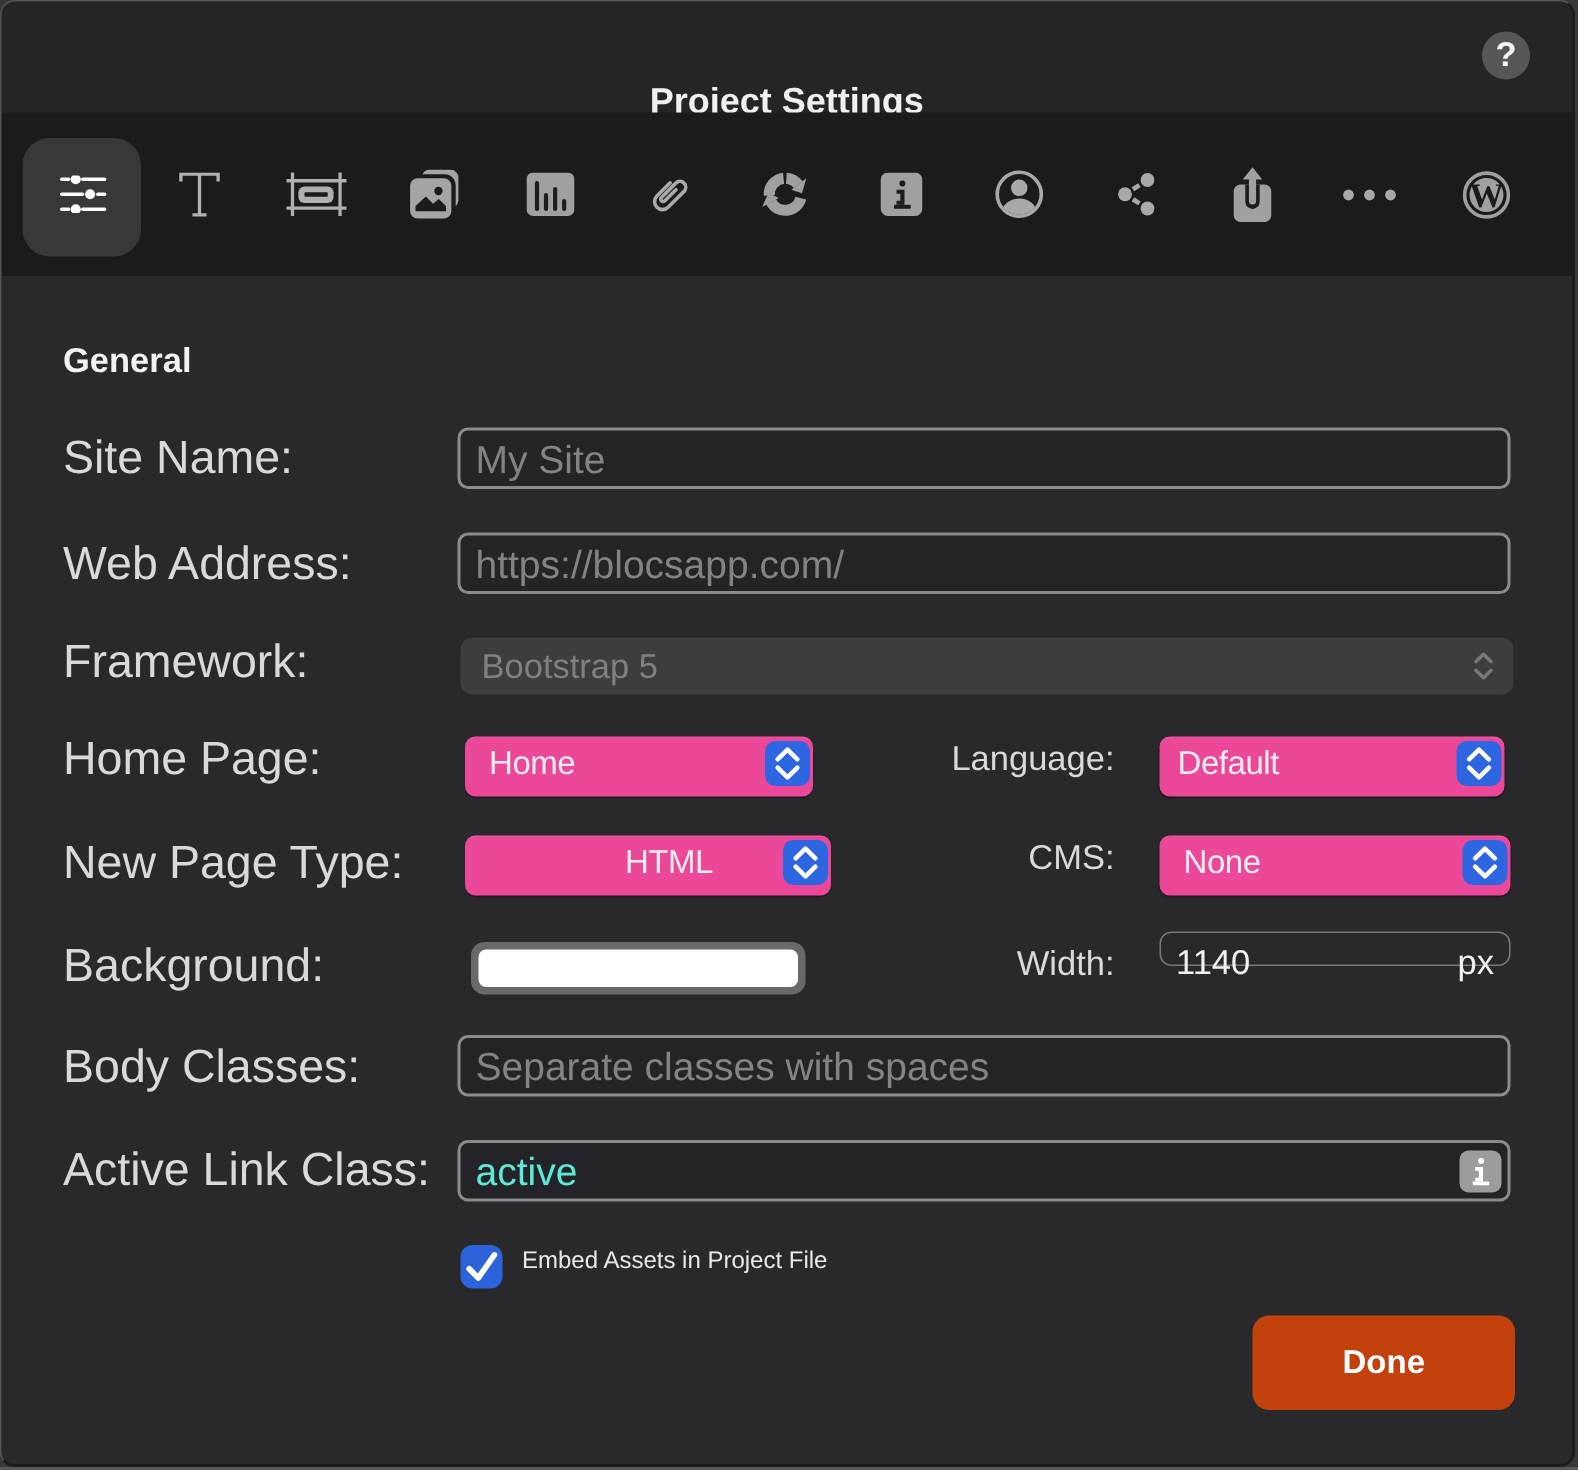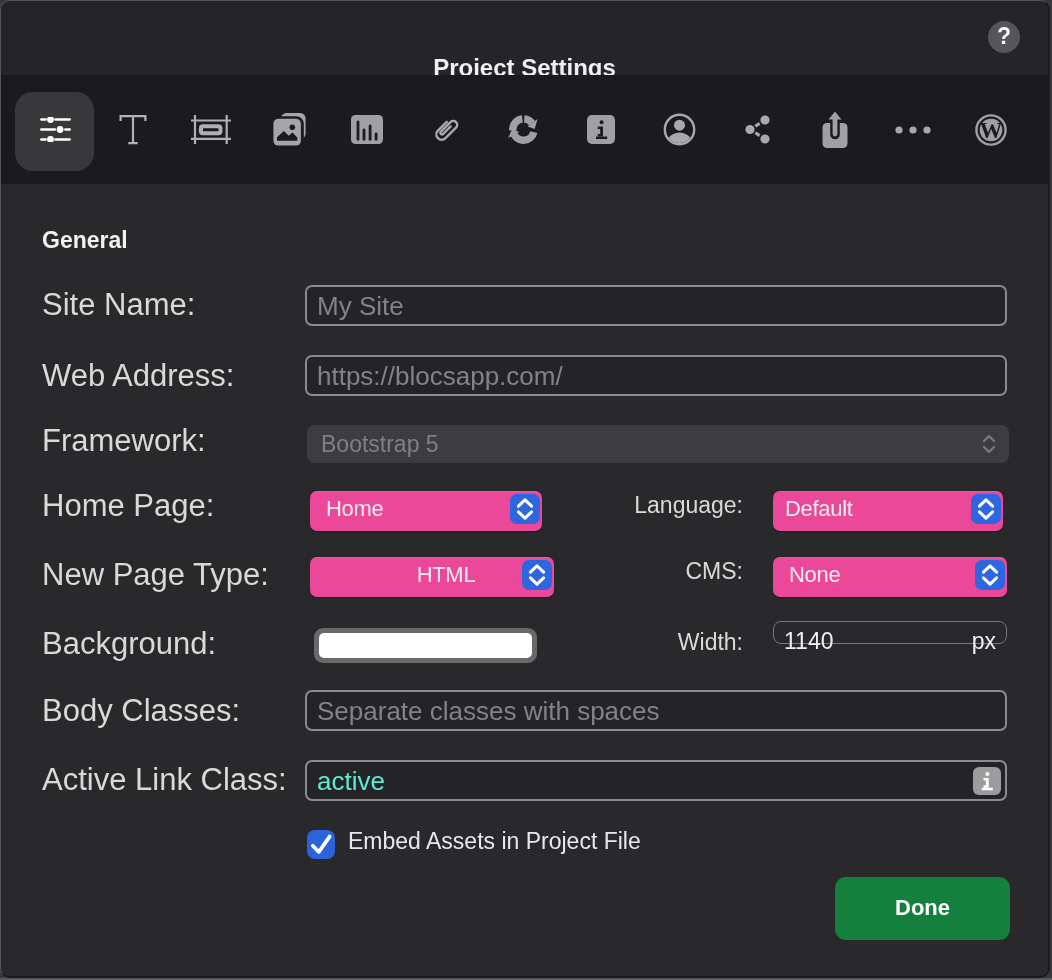--- a/index.html
+++ b/index.html
@@ -10,21 +10,21 @@
 .help{position:absolute;left:987px;top:20px;width:32px;height:32px;border-radius:50%;background:#55555a;color:#f4f4f6;font-size:23px;font-weight:bold;text-align:center;line-height:31px;}
 .toolbar{position:absolute;left:0;top:74px;width:100%;height:109px;background:#1b1b1e;}
 .tb{position:absolute;top:0;width:78px;height:109px;display:flex;align-items:center;justify-content:center;}
 .selbox{position:absolute;left:14px;top:17px;width:79px;height:79px;background:#38383a;border-radius:18px;}
 .body-area{position:absolute;left:0;top:184px;width:100%;height:796px;background:#29292c;}
 .lbl{position:absolute;left:41px;color:#d9d9da;font-size:31px;height:26px;line-height:26px;white-space:nowrap;}
 .rlbl{position:absolute;color:#d9d9da;font-size:23px;height:26px;line-height:26px;text-align:right;width:160px;left:582px;white-space:nowrap;}
 .inp{position:absolute;left:304px;width:702px;height:41px;box-sizing:border-box;background:#242428;border:2px solid #8a8a8f;border-radius:7px;color:#828287;font-size:26px;line-height:38px;padding-left:10px;}
 .sel{position:absolute;height:40px;border-radius:7px;background:#ec4899;color:#ededee;font-size:22px;letter-spacing:-0.3px;line-height:35px;box-shadow:inset 0 0.5px 0 rgba(255,255,255,0.18), 0 0.5px 1px rgba(0,0,0,0.4);}
 .bluebox{position:absolute;right:2px;top:3px;width:30px;height:30px;border-radius:7px;background:#2e66e2;display:flex;align-items:center;justify-content:center;}
-.done{position:absolute;left:834px;top:692px;width:175px;height:63px;border-radius:11px;background:#15803d;color:#fff;font-size:22px;font-weight:bold;text-align:center;line-height:62px;}
+.done{position:absolute;left:834px;top:692px;width:175px;height:63px;border-radius:11px;background:#c2410c;color:#fff;font-size:22px;font-weight:bold;text-align:center;line-height:62px;}
 </style>
 </head>
 <body>
 <div class="window">
   <div class="titlebar">
     <div class="title">Project Settings</div>
     <div class="help">?</div>
   </div>
   <div class="toolbar">
     <div class="selbox"></div>
@@ -239,18 +239,18 @@
           <rect x="8.8" y="20.7" width="11" height="2.5" rx="0.5" fill="#ffffff"></rect>
         </svg>
       </div>
     </div>
 
     <div style="position:absolute;left:306px;top:645px;width:28px;height:29px;border-radius:8px;background:#2d63da;">
       <svg width="28" height="29" viewBox="0 0 28 29">
           <path d="M5.8 15.8 L11.8 22 L22.6 6.6" fill="none" stroke="#fff" stroke-width="3.8" stroke-linecap="round" stroke-linejoin="round"></path>
         </svg>
     </div>
-    <div class="lbl" style="left:347px;top:643px;font-size:23px;color:#e8e8ea;">Embed Assets in Project File</div>
+    <div class="lbl" style="left:347px;top:643px;font-size:16px;color:#e8e8ea;">Embed Assets in Project File</div>
 
     <div class="done">Done</div>
   </div>
 </div>
 <div style="position:absolute;left:0;top:978px;width:1052px;height:2px;background:#56585a;"></div>
 
 </body></html>

